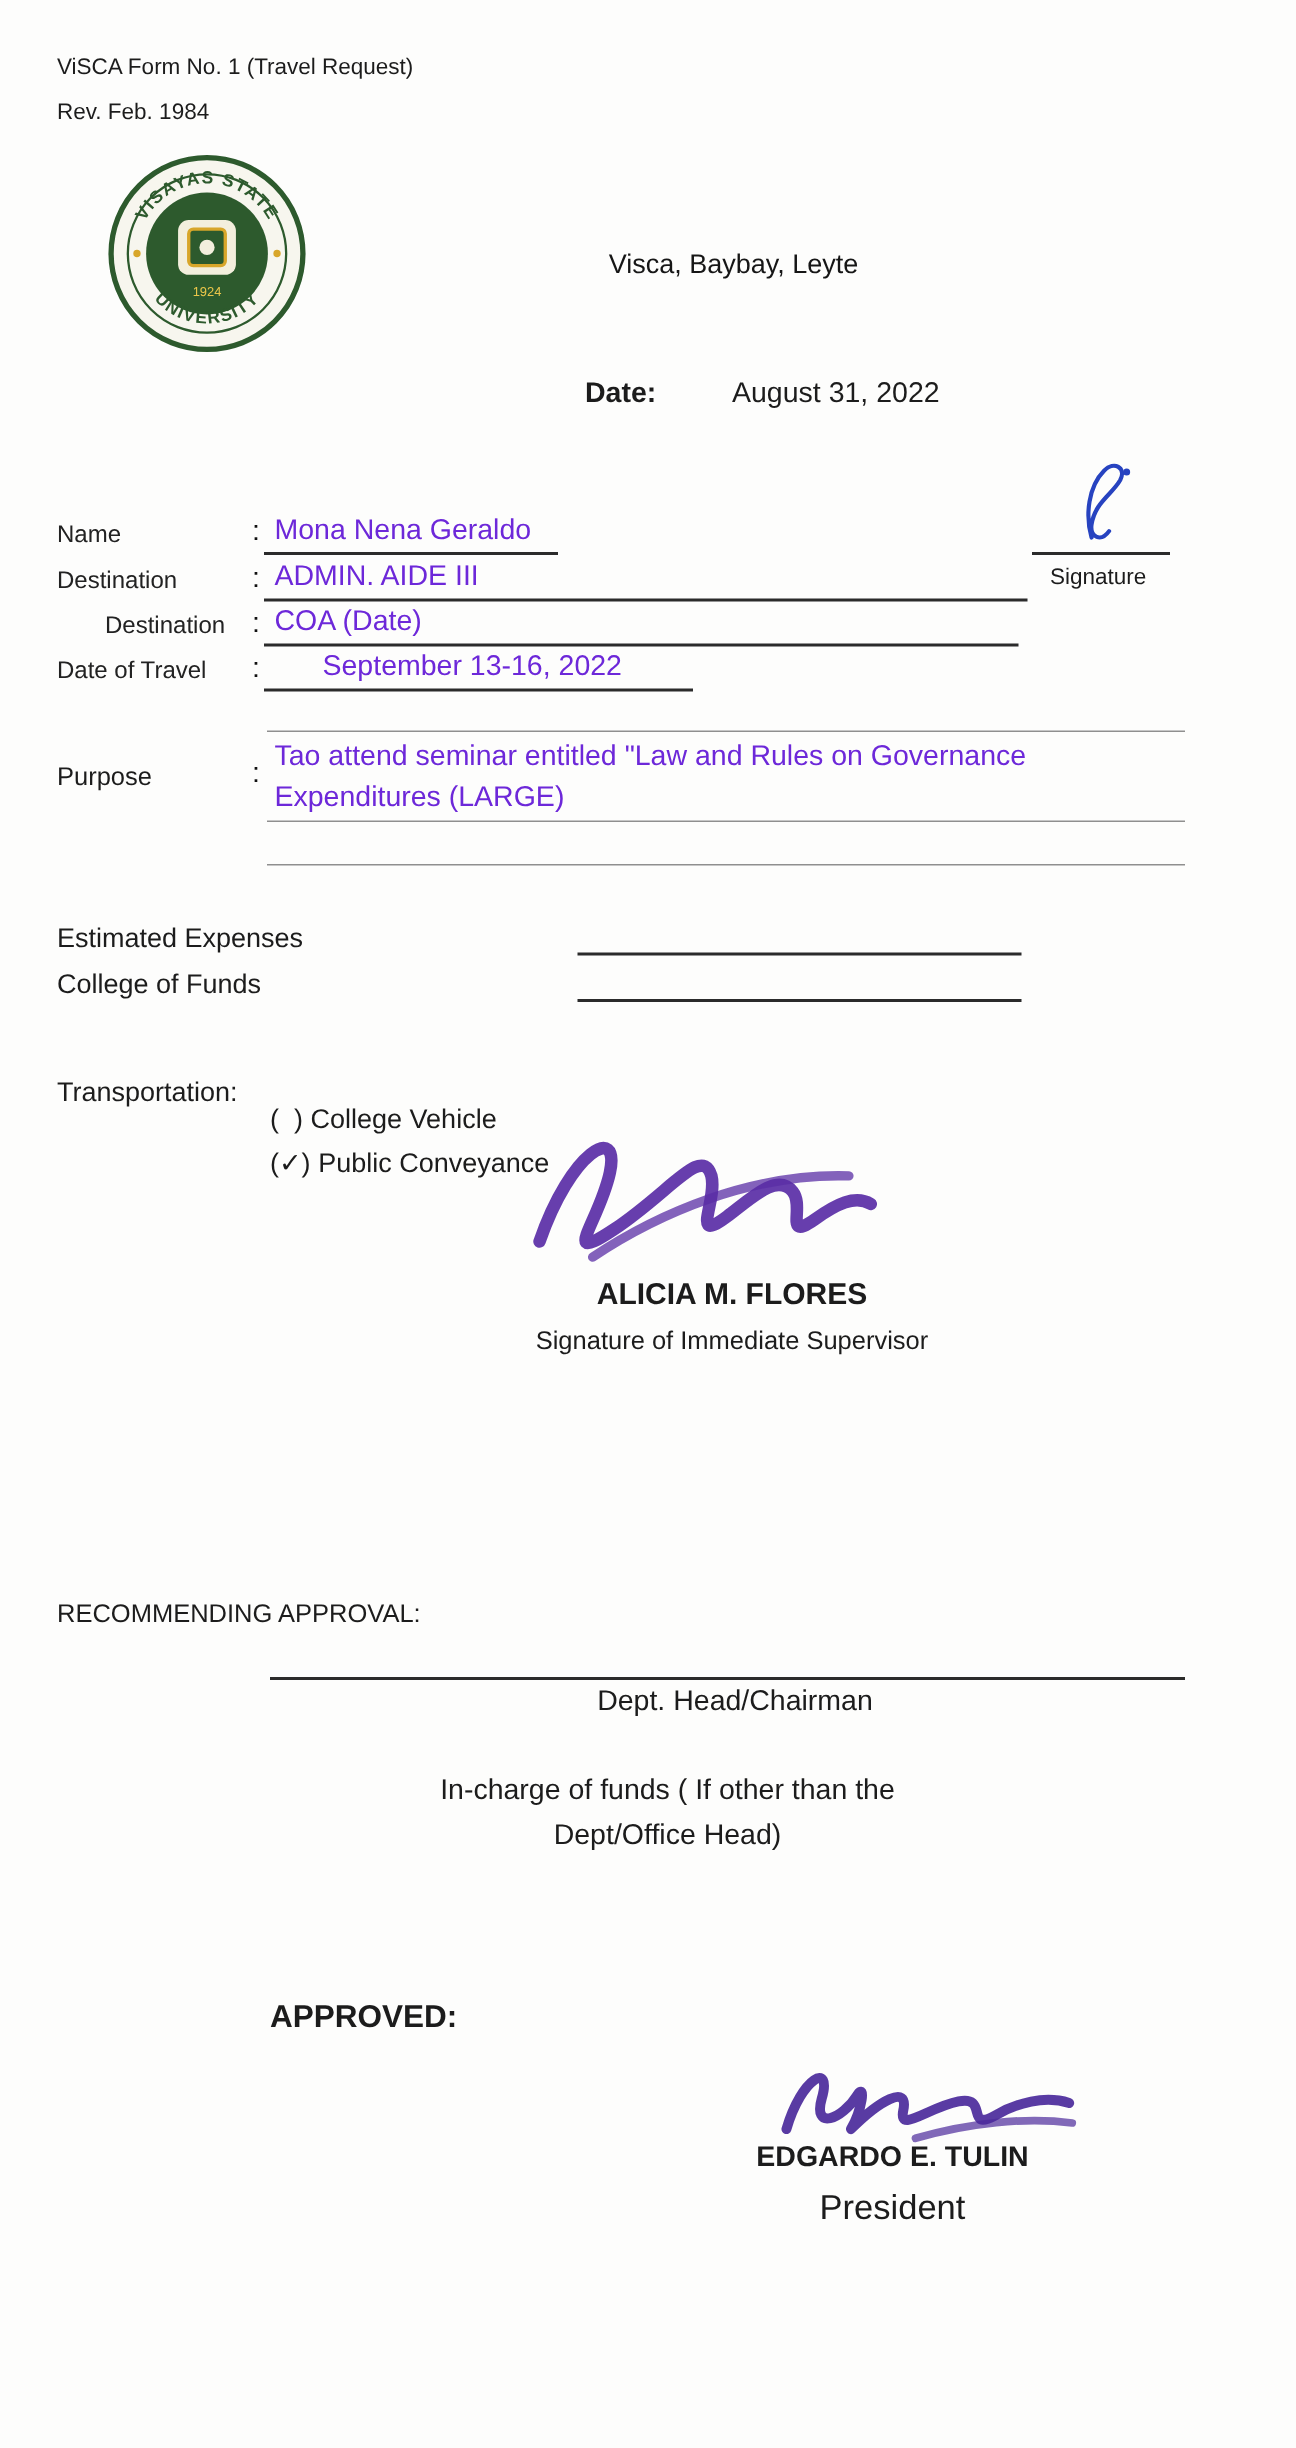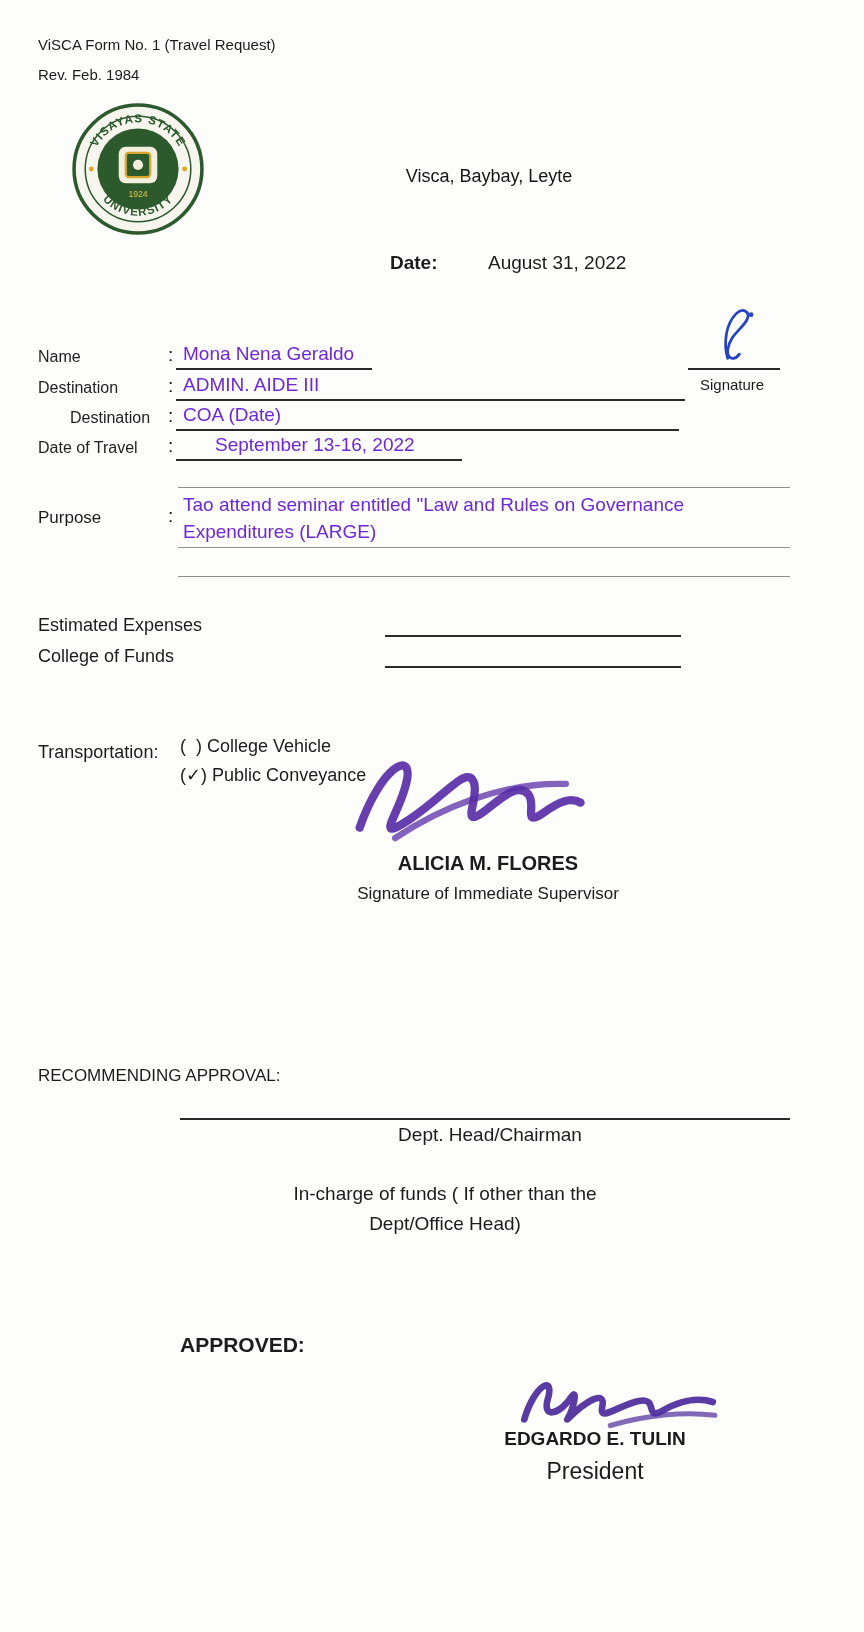--- a/index.html
+++ b/index.html
@@ -94,21 +94,21 @@
   <div class="abs val" style="left:183px; top:494px;">Tao attend seminar entitled "Law and Rules on Governance</div>
   <div class="abs val" style="left:183px; top:521px;">Expenditures (LARGE)</div>
   <div class="line faint" style="left:178px; top:547px; width:612px;"></div>
   <div class="line faint" style="left:178px; top:576px; width:612px;"></div>
 
   <div class="abs" style="left:38px; top:615px; font-size:18px;">Estimated Expenses</div>
   <div class="line" style="left:385px; top:635px; width:296px;"></div>
   <div class="abs" style="left:38px; top:646px; font-size:18px;">College of Funds</div>
   <div class="line" style="left:385px; top:666px; width:296px;"></div>
 
-  <div class="abs" style="left:38px; top:742px; font-size:18px;">Transportation:</div>
+  <div class="abs" style="left:38px; top:718px; font-size:18px;">Transportation:</div>
 
   <div class="abs" style="left:180px; top:736px; font-size:18px;">
     <span class="opt-marker">(  )</span>
     <span>College Vehicle</span>
   </div>
   <div class="abs" style="left:180px; top:764px; font-size:18px;">
     <span class="opt-marker">(✓)</span>
     <span>Public Conveyance</span>
   </div>
 

